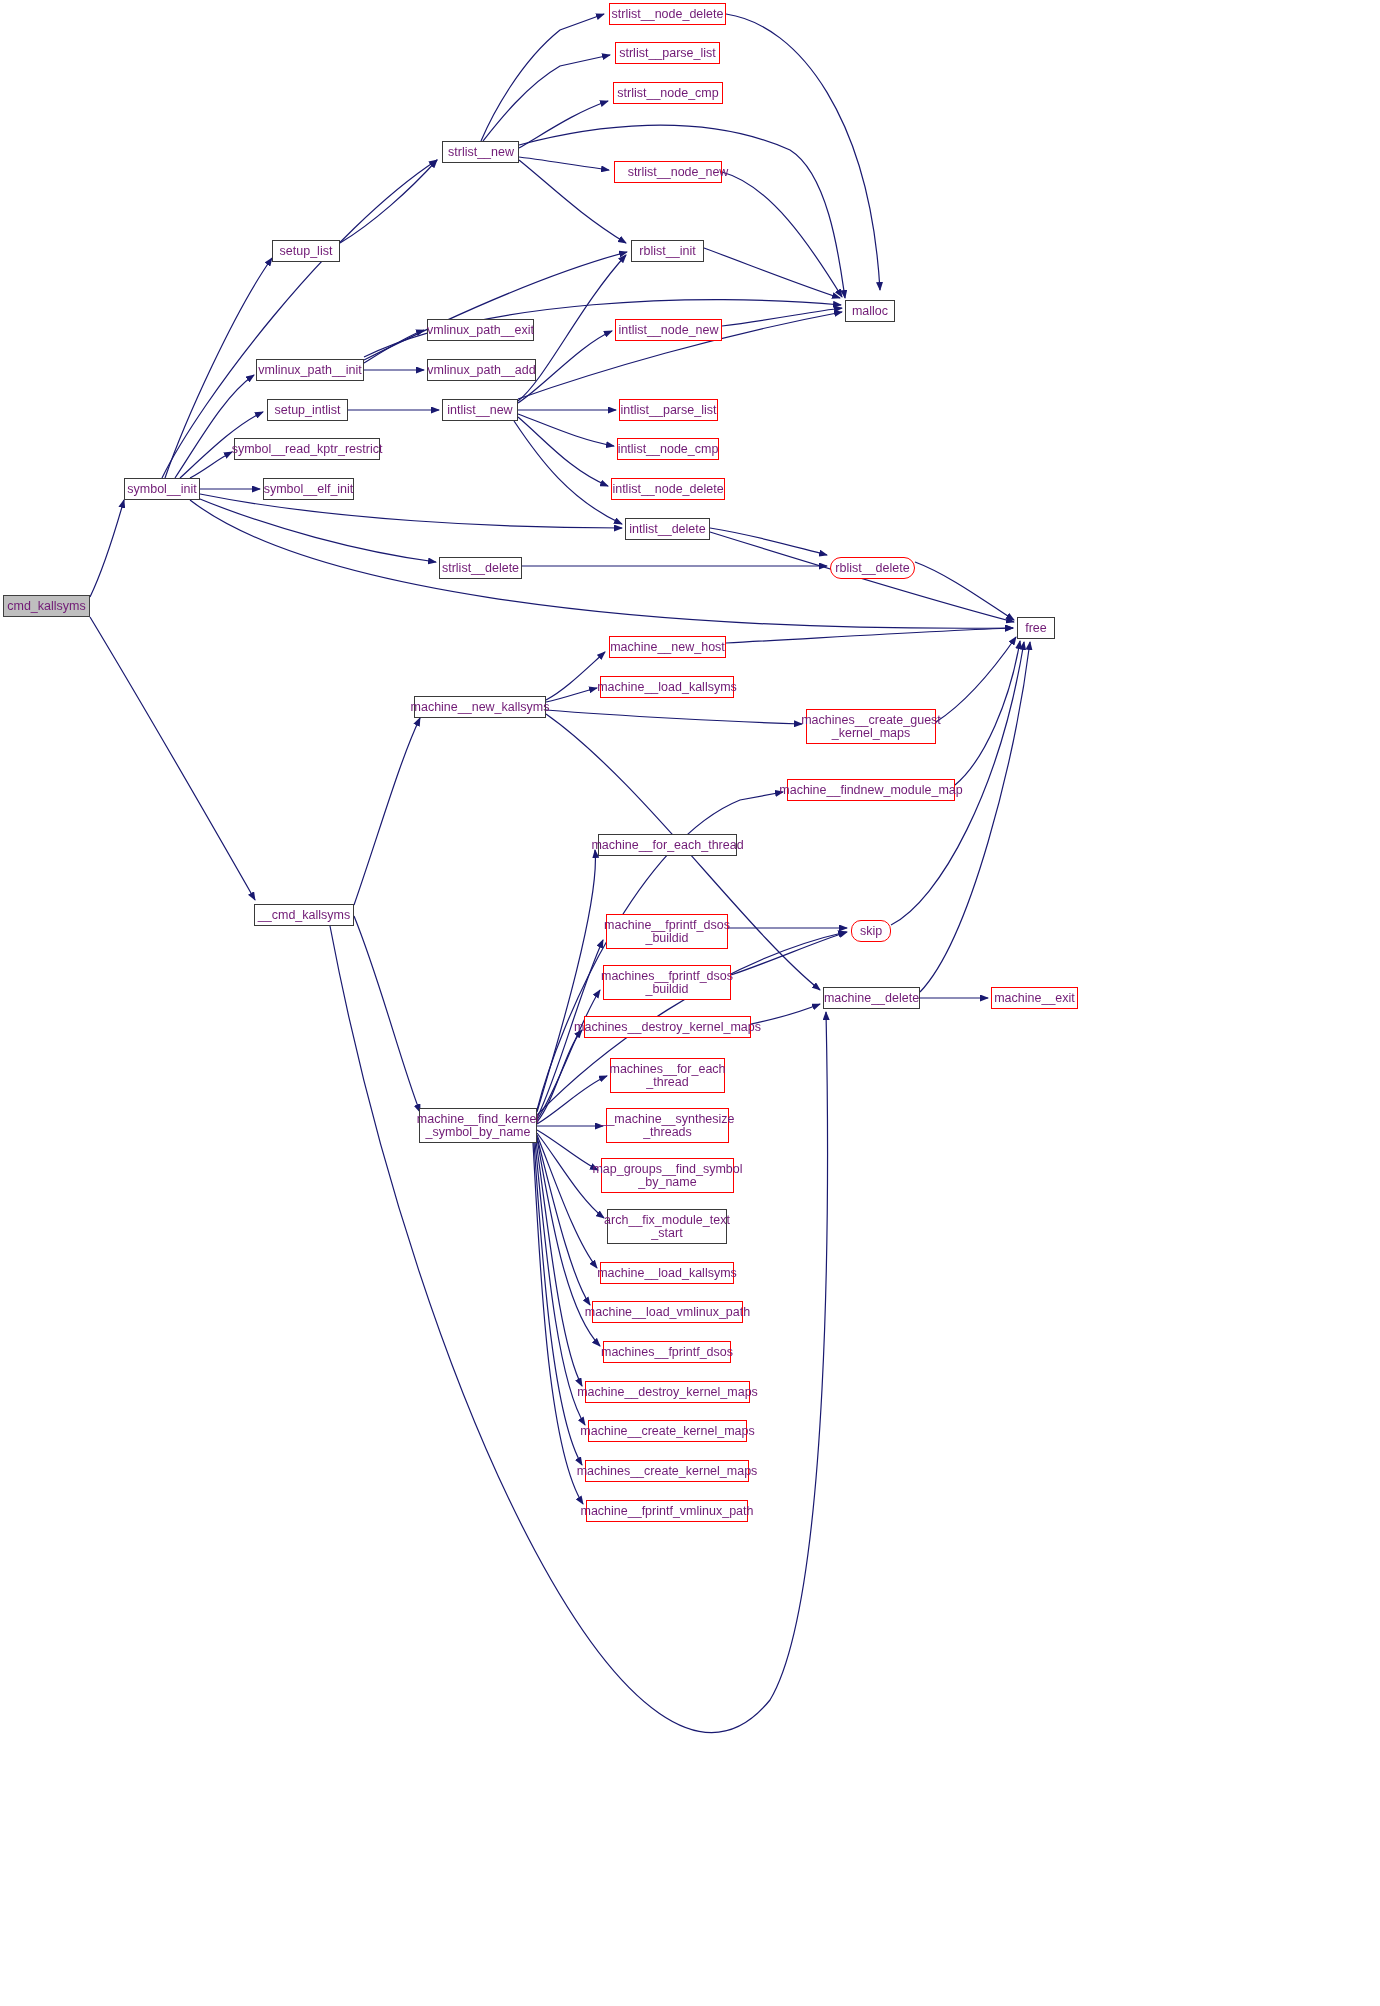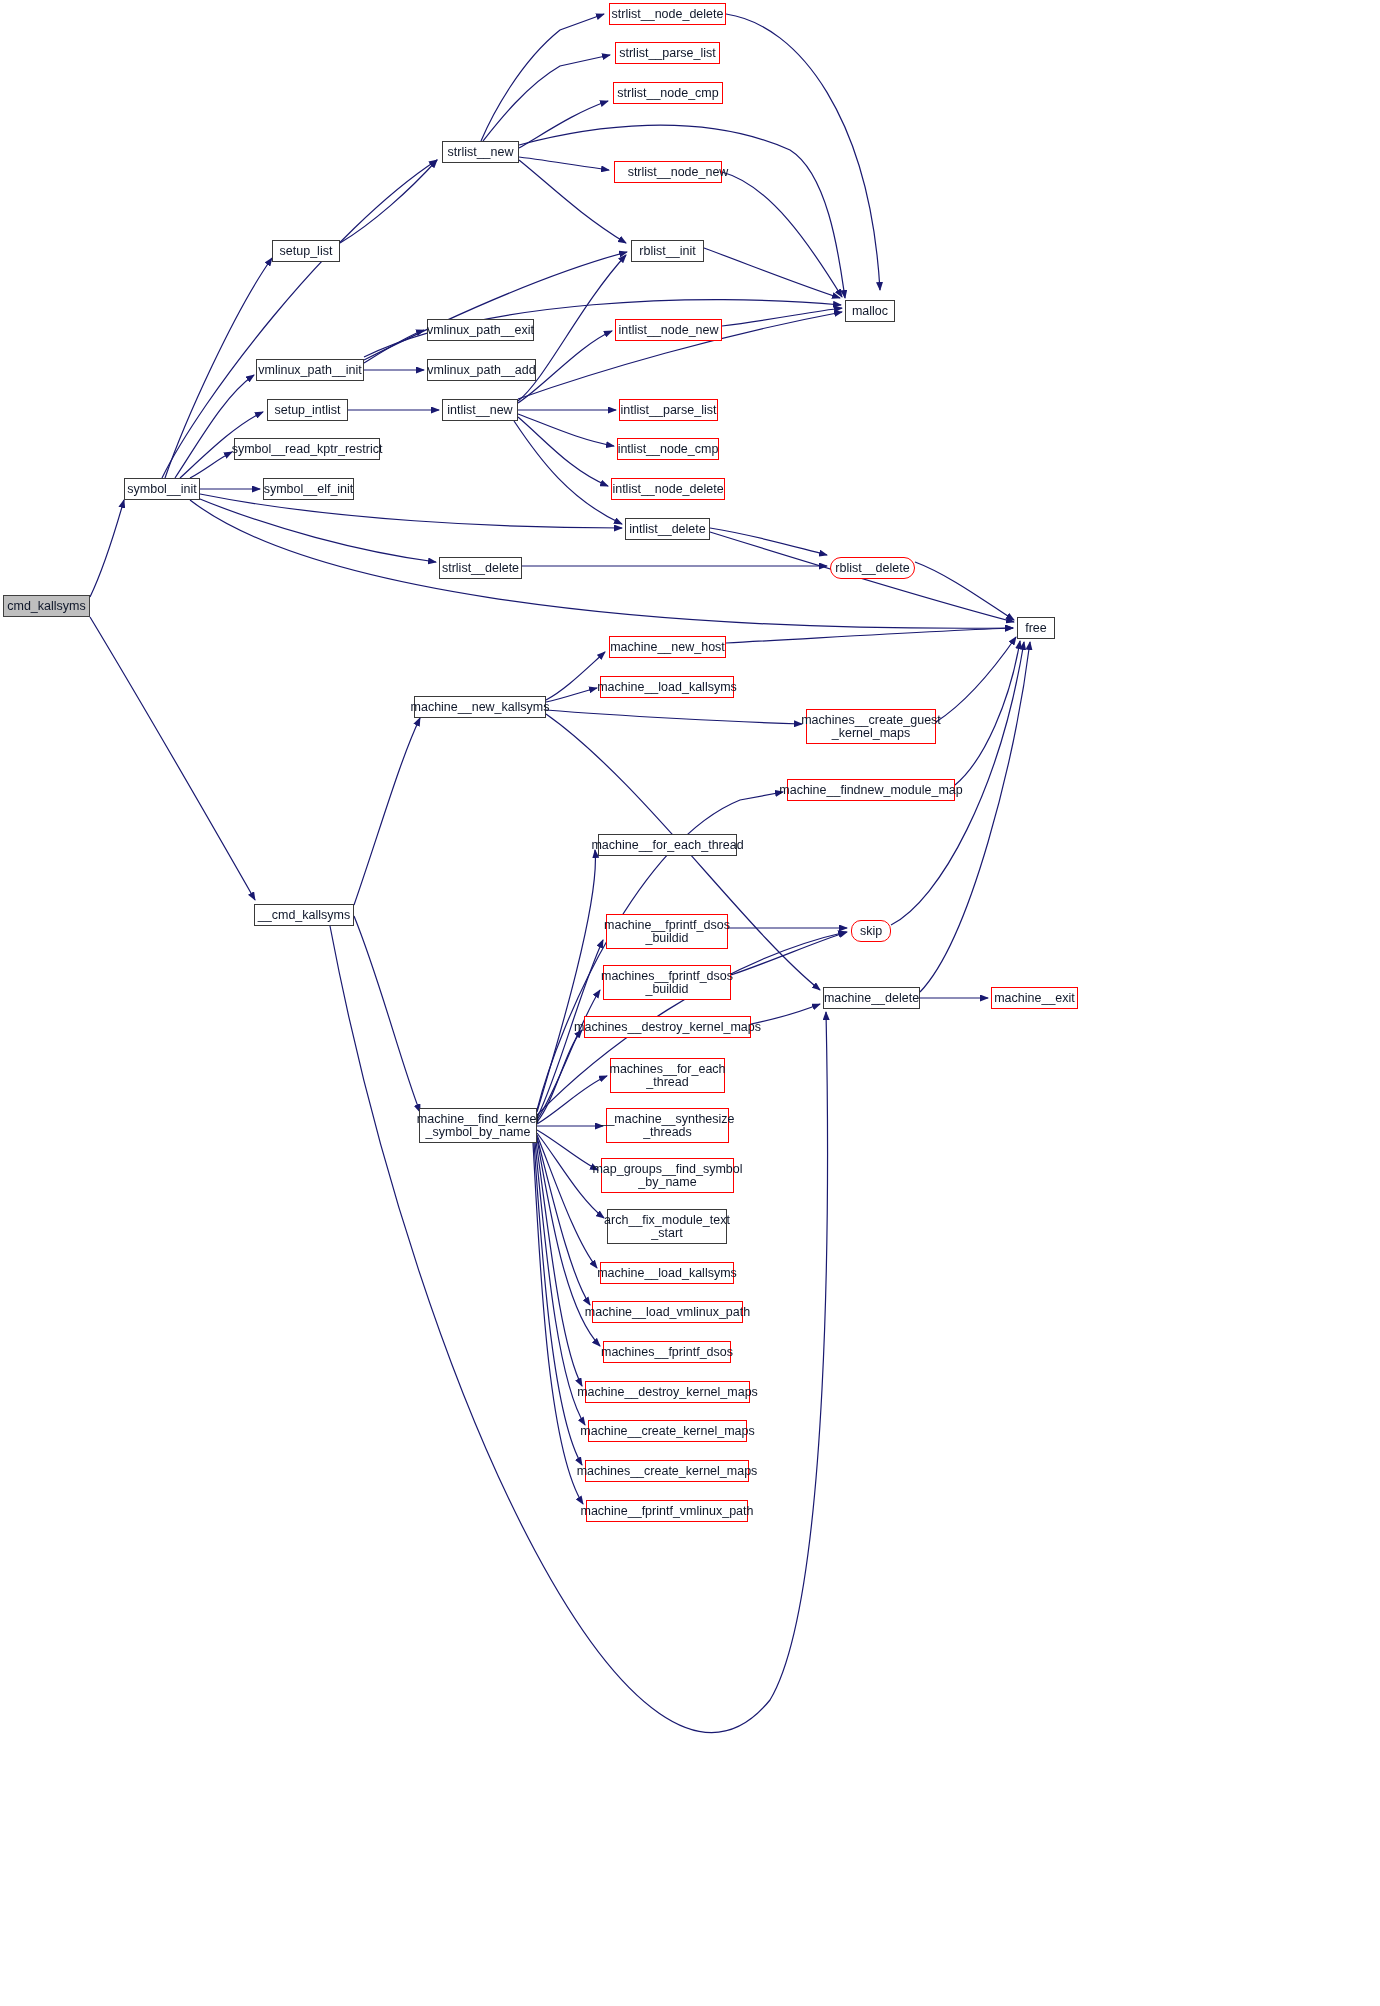--- a/index.html
+++ b/index.html
@@ -21,21 +21,21 @@
   }
   .node{
     position:absolute;
     box-sizing:border-box;
     display:flex;
     align-items:center;
     justify-content:center;
     text-align:center;
     background:#ffffff;
     border:1px solid #3a3a3a;
-    color:#0f172a;
+    color:#701a75;
     font-size:12.5px;
     line-height:13px;
     letter-spacing:0px;
     white-space:pre;
     z-index:5;
   }
   .node.red{ border:1px solid #ff0000; }
   .node.cur{ background:#bfbfbf; border:1px solid #404040; }
   .node span{ display:block; padding:0 4px; }
 </style>
@@ -120,21 +120,21 @@
         <path d="M 533 1143 C 540 1270 548 1450 583 1504" marker-end="url(#arrow)"></path>
         <path d="M 728 928 C 770 928 815 928 847 928" marker-end="url(#arrow)"></path>
         <path d="M 731 975 C 775 960 815 942 847 932" marker-end="url(#arrow)"></path>
         <path d="M 751 1024 C 780 1018 805 1010 820 1004" marker-end="url(#arrow)"></path>
       </g>
   </svg>
   <div id="nodes">
       <div class="node red" style="left: 609px; top: 3px; width: 117px; height: 22px;"><span>strlist__node_delete</span></div>
       <div class="node red" style="left: 615px; top: 42px; width: 105px; height: 22px;"><span>strlist__parse_list</span></div>
       <div class="node red" style="left: 613px; top: 82px; width: 110px; height: 22px;"><span>strlist__node_cmp</span></div>
-      <div class="node" style="left: 442px; top: 141px; width: 77px; height: 22px;"><span>strlist__new</span></div>
+      <div class="node" style="left: 442px; top: 141px; width: 77px; height: 22px; justify-content: flex-end;"><span>strlist__new</span></div>
       <div class="node red" style="left: 614px; top: 161px; width: 108px; height: 22px; padding-left: 20px;"><span>strlist__node_new</span></div>
       <div class="node" style="left: 272px; top: 240px; width: 68px; height: 22px;"><span>setup_list</span></div>
       <div class="node" style="left: 631px; top: 240px; width: 73px; height: 22px;"><span>rblist__init</span></div>
       <div class="node" style="left: 845px; top: 300px; width: 50px; height: 22px;"><span>malloc</span></div>
       <div class="node" style="left: 427px; top: 319px; width: 107px; height: 22px;"><span>vmlinux_path__exit</span></div>
       <div class="node red" style="left: 615px; top: 319px; width: 107px; height: 22px;"><span>intlist__node_new</span></div>
       <div class="node" style="left: 256px; top: 359px; width: 108px; height: 22px;"><span>vmlinux_path__init</span></div>
       <div class="node" style="left: 427px; top: 359px; width: 109px; height: 22px;"><span>vmlinux_path__add</span></div>
       <div class="node" style="left: 267px; top: 399px; width: 81px; height: 22px;"><span>setup_intlist</span></div>
       <div class="node" style="left: 442px; top: 399px; width: 76px; height: 22px;"><span>intlist__new</span></div>

